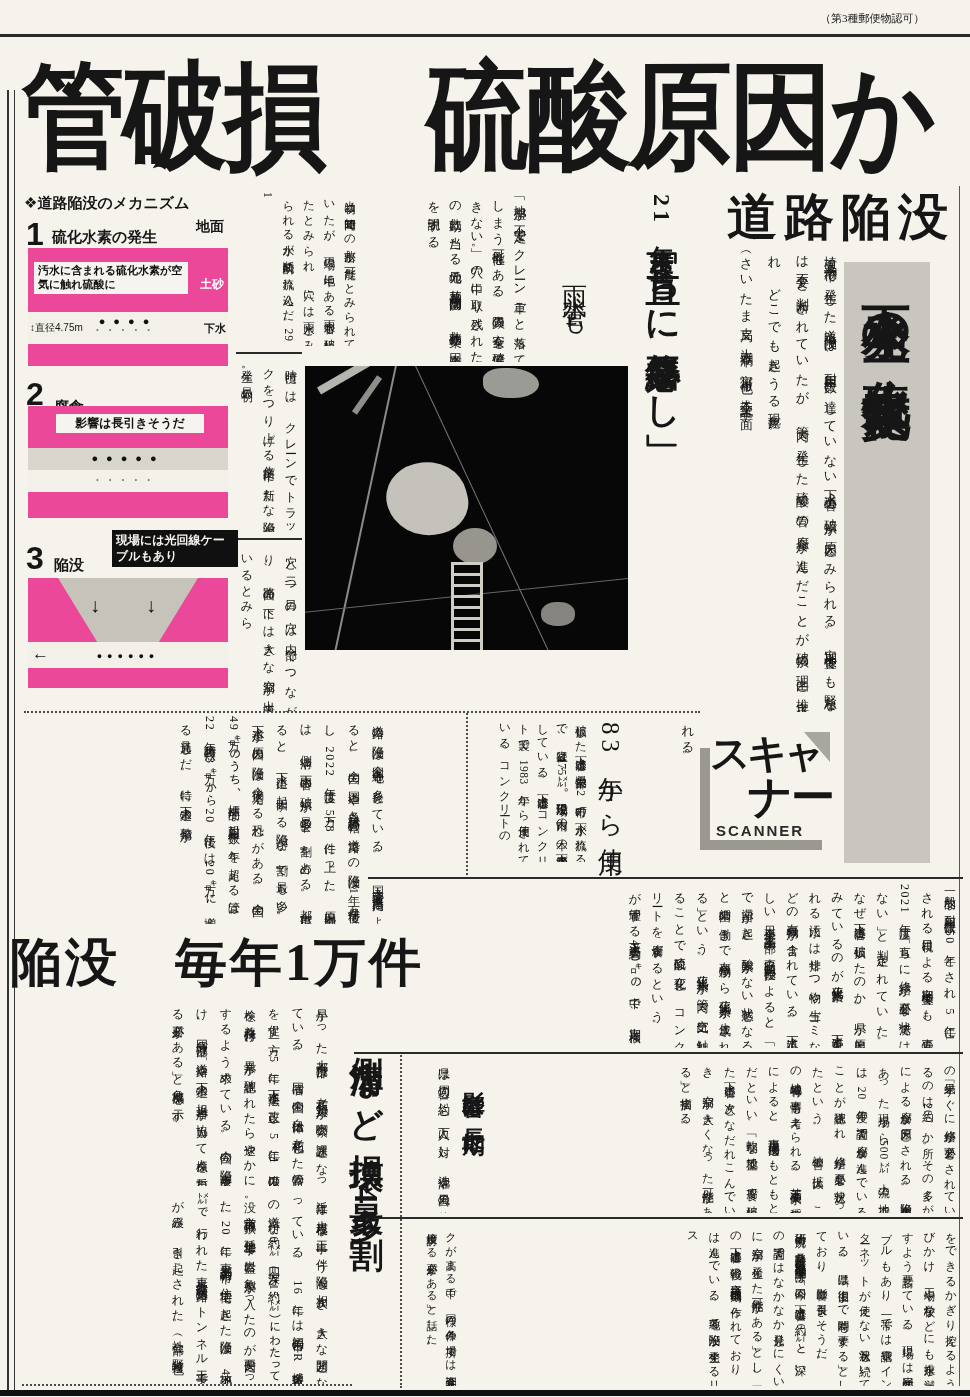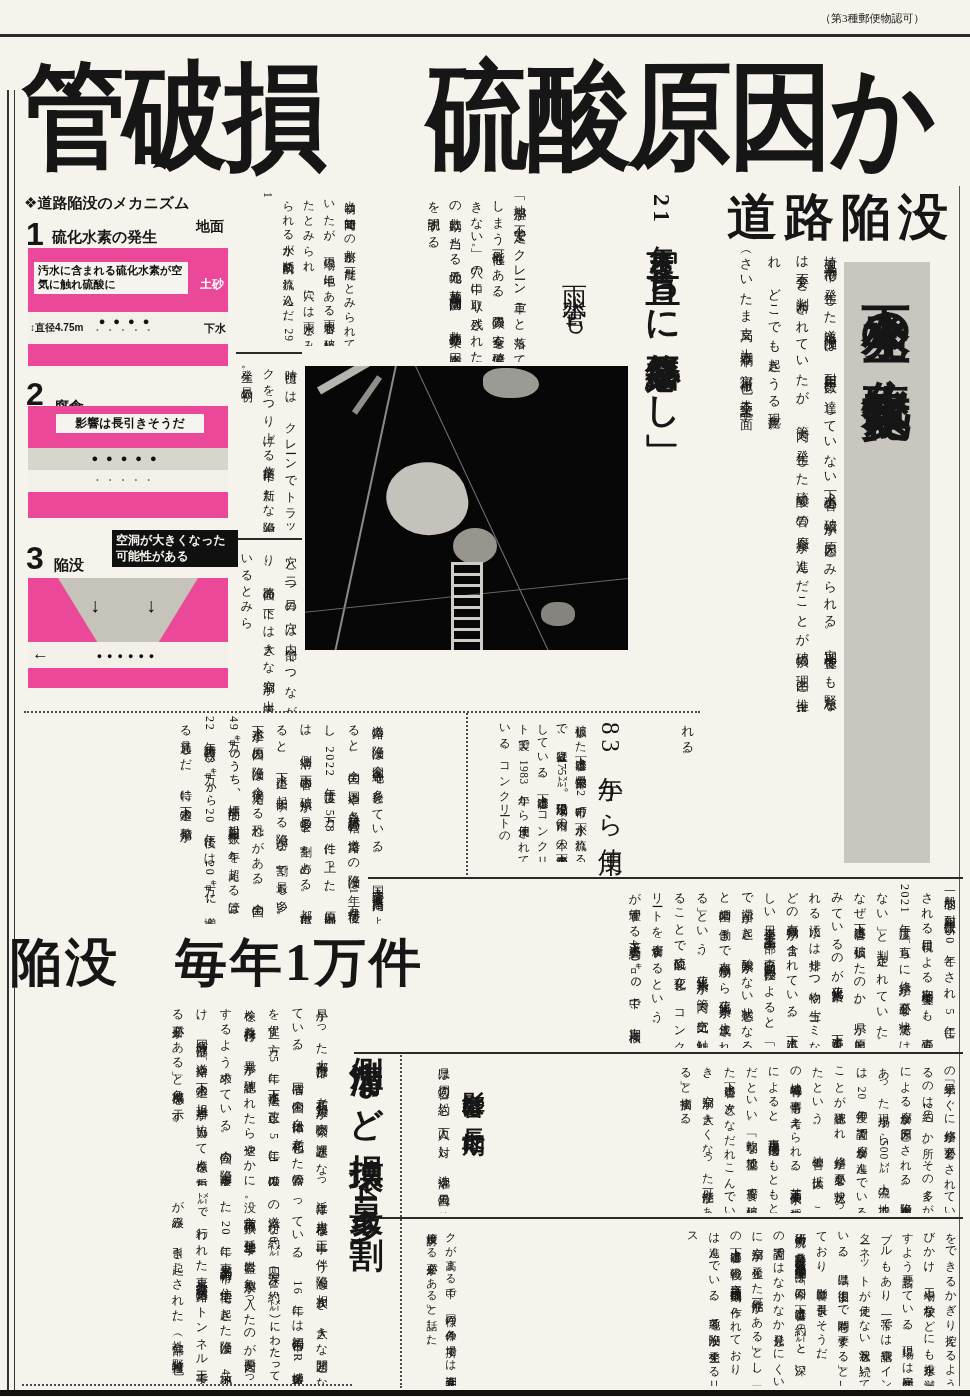--- a/index.html
+++ b/index.html
@@ -38,55 +38,63 @@
   <div class="abs sans" style="left:708px;top:184px;font-size:50px;font-weight:900;letter-spacing:7px;white-space:nowrap;margin-left:19px;">道路陥没</div>
 
   <div class="abs" style="left:844px;top:262px;width:86px;height:601px;background:#c9c6bf;"></div>
   <div class="abs vt sans" style="left:844px;top:268px;width:86px;height:592px;font-size:49px;font-weight:900;letter-spacing:3px;line-height:86px;overflow:hidden;">下水発生の硫化水素変化</div>
 
   <div class="abs vt body-text" style="left:698px;top:246px;width:146px;height:466px;font-size:13px;line-height:28px;letter-spacing:2.5px;">
     <p>埼玉県八潮市で発生した道路陥没は、耐用年数に達していない下水道管の破損が原因とみられる。定期検査でも緊急な対応は不要と判断されていたが、管内で発生した硫酸で管の腐食が進んだことが破損の理由と推定され、どこでも起きうる現象だ。</p>
     <p>（さいたま支局　大嶽潤平、宮川徹也、本文記事1面）</p>
   </div>
 
+  <div class="abs" style="left:696px;top:726px;width:138px;height:130px;">
+    <div class="abs" style="left:4px;top:22px;width:10px;height:100px;background:#9a9891;"></div>
+    <div class="abs" style="left:4px;top:114px;width:122px;height:10px;background:#9a9891;"></div>
+    <div class="abs" style="left:108px;top:6px;width:0;height:0;border-left:26px solid transparent;border-top:30px solid #a8a6a0;"></div>
+    <div class="abs sans" style="left:14px;top:0px;font-size:40px;font-weight:900;letter-spacing:-4px;">スキャ</div>
+    <div class="abs sans" style="left:52px;top:42px;font-size:44px;font-weight:900;letter-spacing:-2px;">ナー</div>
+    <div class="abs sans" style="left:20px;top:96px;font-size:15px;font-weight:bold;letter-spacing:2px;color:#2a2a2a;">SCANNER</div>
+  </div>
 
   <div class="abs" style="left:24px;top:194px;width:210px;height:516px;">
     <div class="abs sans" style="left:0;top:0;font-size:15px;font-weight:bold;">
       <span>❖</span><span>道路陥没のメカニズム</span>
     </div>
 
     <div class="abs sans" style="left:2px;top:22px;font-size:32px;font-weight:900;">1</div>
     <div class="abs sans" style="left:28px;top:34px;font-size:15px;font-weight:900;">硫化水素の発生</div>
     <div class="abs sans" style="left:172px;top:24px;font-size:14px;font-weight:bold;">地面</div>
     <div class="panel" style="left:4px;top:54px;width:200px;height:118px;">
       <div class="callout-white" style="left:6px;top:14px;width:146px;font-size:11px;">汚水に含まれる硫化水素が空気に触れ硫酸に</div>
       <div class="abs sans" style="right:4px;top:28px;color:#fff;font-size:12px;font-weight:bold;">土砂</div>
       <div class="pipe" style="top:64px;height:32px;">
-        <div class="abs sans" style="left:2px;top:9px;font-size:10px;font-weight:bold;">↕直径4.75m</div>
+        <div class="abs sans" style="left:2px;top:9px;font-size:10px;font-weight:normal;">↕直径4.75m</div>
         <div class="dots" style="margin-top:4px;">●●●●</div>
         <div class="small-dots">•••••</div>
         <div class="abs sans" style="right:2px;top:9px;font-size:11px;font-weight:bold;">下水</div>
       </div>
     </div>
 
     <div class="abs sans" style="left:2px;top:182px;font-size:32px;font-weight:900;">2</div>
     <div class="abs sans" style="left:30px;top:196px;font-size:15px;font-weight:900;margin-top:8px;">腐食</div>
     <div class="panel" style="left:4px;top:212px;width:200px;height:112px;">
       <div class="callout-white" style="left:28px;top:8px;width:140px;font-size:12px;text-align:center;">影響は長引きそうだ</div>
       <div class="abs" style="left:0;right:0;top:42px;height:22px;background:#d8d5cc;">
         <div class="dots" style="margin-top:5px;">●●●●●</div>
       </div>
       <div class="pipe" style="top:64px;height:22px;">
         <div class="small-dots" style="margin-top:7px;">•••••</div>
       </div>
     </div>
 
     <div class="abs sans" style="left:2px;top:346px;font-size:32px;font-weight:900;">3</div>
     <div class="abs sans" style="left:30px;top:362px;font-size:15px;font-weight:900;">陥没</div>
-    <div class="abs sans" style="left:88px;top:336px;width:118px;background:#101010;color:#f5f3ec;font-size:12px;font-weight:bold;line-height:1.3;padding:3px 4px;z-index:3;">空洞が大きくなった可能性がある</div>
+    <div class="abs sans" style="left:88px;top:336px;width:118px;background:#101010;color:#f5f3ec;font-size:12px;font-weight:bold;line-height:1.3;padding:3px 4px;z-index:3;">現場には光回線ケーブルもあり</div>
     <div class="panel" style="left:4px;top:384px;width:200px;height:110px;">
       <div class="abs" style="left:30px;top:0;width:140px;height:64px;background:#c6c3ba;clip-path:polygon(0 0,100% 0,72% 100%,28% 100%);"></div>
       <div class="abs sans" style="left:62px;top:16px;font-size:20px;font-weight:900;color:#111;z-index:2;">↓</div>
       <div class="abs sans" style="left:118px;top:16px;font-size:20px;font-weight:900;color:#111;z-index:2;">↓</div>
       <div class="pipe" style="top:64px;height:26px;">
         <div class="abs sans" style="left:4px;top:2px;font-size:17px;font-weight:900;">←</div>
         <div class="dots" style="margin-top:10px;letter-spacing:5px;font-size:9px;">●●●●●●</div>
       </div>
     </div>
   </div>

